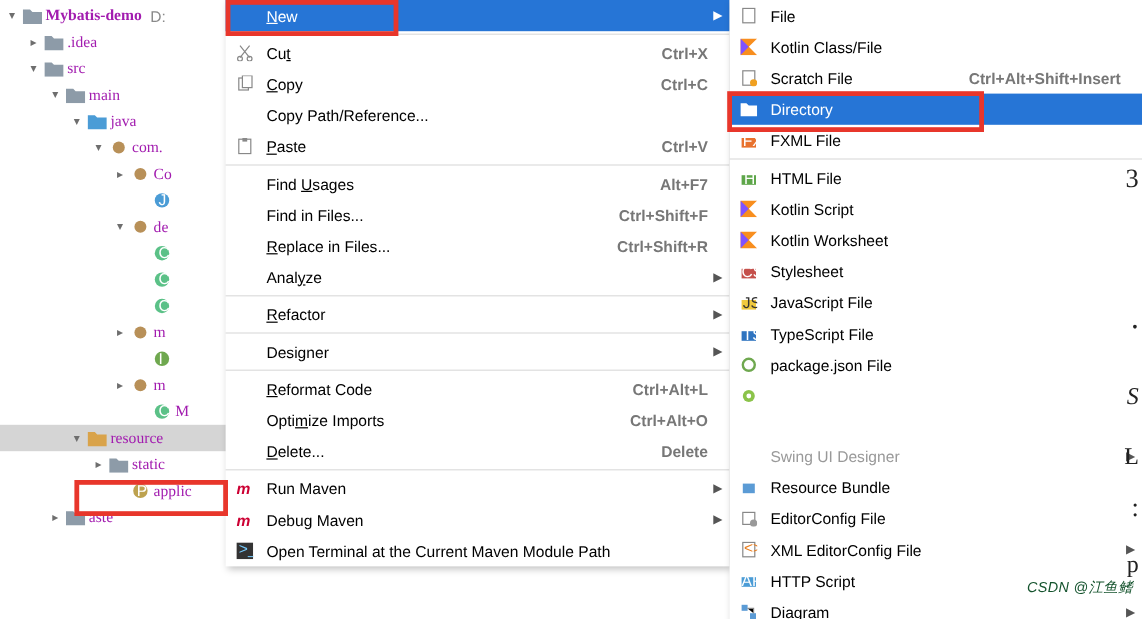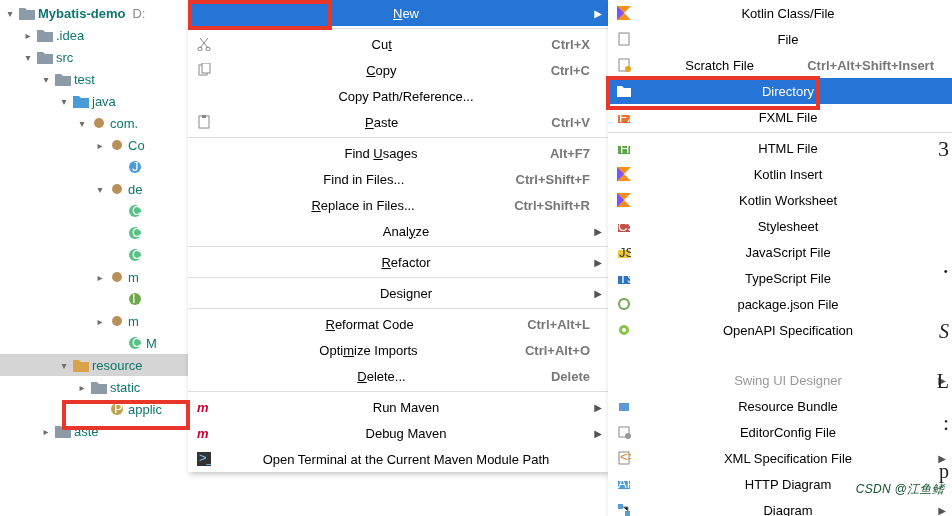--- a/index.html
+++ b/index.html
@@ -3,30 +3,30 @@
 <meta charset="utf-8">
 <style>
 * { margin: 0; padding: 0; box-sizing: border-box; font-family: "Segoe UI", Arial, sans-serif; font-size: 13px; }
 body { background: #fff; width: 952px; height: 516px; overflow: hidden; position: relative; }
 
 .tree { position: absolute; left: 0; top: 0; width: 190px; padding-top: 2px; }
 .tree-row { display: flex; align-items: center; height: 22px; white-space: nowrap; gap: 3px; }
 .tree-row.selected { background: #d5d5d5; }
 .arrow { width: 12px; display: inline-flex; justify-content: center; color: #6e6e6e; font-size: 10px; }
 .folder-icon { width: 16px; height: 14px; display: inline-block; }
-.tree-label { color: #0f766e; }
+.tree-label { color: #a21caf; font-family: Liberation Serif, serif; }
 .bold { font-weight: 600; }
 .hint { color: #8a8a8a; margin-left: 4px; }
 
 .menu1 { position: absolute; left: 188px; top: 0; width: 420px; background: #fff; box-shadow: 2px 2px 6px rgba(0,0,0,.25); }
 .menu2 { position: absolute; left: 608px; top: 0; width: 344px; background: #fff; box-shadow: 2px 2px 6px rgba(0,0,0,.25); }
 .menu-item { display: flex; align-items: center; height: 26px; padding: 0 18px 0 8px; gap: 10px; position: relative; }
 .menu-item.selected { background: #2675d6; color: #fff; }
 .menu-item .mi-icon { width: 16px; height: 16px; display: inline-flex; align-items: center; justify-content: center; }
-.menu-item .mi-label { flex: 1; text-align: center; }
+.menu-item .mi-label { flex: 1; }
 .menu-item .mi-short { color: #777; font-size: 13px; font-weight: bold; }
 .menu-item .mi-sub { position: absolute; right: 6px; font-size: 10px; color: #555; }
 .menu-item.selected .mi-sub { color: #fff; }
 .menu-sep { height: 1px; background: #ddd; margin: 2px 0; }
 .menu-item.disabled { color: #999; margin-top: 24px; }
 .underline-letter { text-decoration: underline; }
 
 .redbox { position: absolute; border: 4px solid #e8362b; pointer-events: none; }
 
 .watermark { position: absolute; bottom: 18px; right: 8px; color: #14532d; font-size: 12px; letter-spacing: .3px; font-style: italic; }
@@ -57,21 +57,21 @@
         <span class="folder-icon"><svg viewBox="0 0 16 14">
             <path fill="#8d9ba8" d="M0 2h6l2 2h8v10H0z"></path>
           </svg></span>
         <span class="tree-label">src</span>
       </div>
       <div class="tree-row" style="padding-left: 40px;">
         <span class="arrow">▾</span>
         <span class="folder-icon"><svg viewBox="0 0 16 14">
             <path fill="#8d9ba8" d="M0 2h6l2 2h8v10H0z"></path>
           </svg></span>
-        <span class="tree-label">test</span>
+        <span class="tree-label">main</span>
       </div>
       <div class="tree-row" style="padding-left: 58px;">
         <span class="arrow">▾</span>
         <span class="folder-icon"><svg viewBox="0 0 16 14">
             <path fill="#4b9cd6" d="M0 2h6l2 2h8v10H0z"></path>
           </svg></span>
         <span class="tree-label">java</span>
       </div>
       <div class="tree-row" style="padding-left: 76px;">
         <span class="arrow">▾</span>
@@ -308,38 +308,38 @@
         </span>
         <span class="mi-label">Open Terminal at the Current Maven Module Path</span>
       </div>
     </div>
   </div>
 <div class="menu2">
     <div id="menu2-body">
       <div class="menu-item">
         <span class="mi-icon">
           <svg width="14" height="14">
+            <rect x="2" y="1" width="10" height="12" fill="#fff" stroke="#888"></rect>
+          </svg>
+        </span>
+        <span class="mi-label">File</span>
+      </div>
+      <div class="menu-item">
+        <span class="mi-icon">
+          <svg width="14" height="14">
             <path fill="#f88e1e" d="M0 0h14L7 7l7 7H0z"></path>
             <path fill="#7f52ff" d="M0 0l7 7-7 7z"></path>
           </svg>
         </span>
         <span class="mi-label">Kotlin Class/File</span>
       </div>
       <div class="menu-item">
         <span class="mi-icon">
           <svg width="14" height="14">
             <rect x="2" y="1" width="10" height="12" fill="#fff" stroke="#888"></rect>
-          </svg>
-        </span>
-        <span class="mi-label">File</span>
-      </div>
-      <div class="menu-item">
-        <span class="mi-icon">
-          <svg width="14" height="14">
-            <rect x="2" y="1" width="10" height="12" fill="#fff" stroke="#888"></rect>
             <circle cx="11" cy="11" r="3" fill="#f0a020"></circle>
           </svg>
         </span>
         <span class="mi-label">Scratch File</span>
         <span class="mi-short">Ctrl+Alt+Shift+Insert</span>
       </div>
       <div class="menu-item selected">
         <span class="mi-icon">
           <svg width="14" height="12">
             <path fill="#fff" d="M0 1h5l2 2h7v9H0z"></path>
@@ -366,21 +366,21 @@
         </span>
         <span class="mi-label">HTML File</span>
       </div>
       <div class="menu-item">
         <span class="mi-icon">
           <svg width="14" height="14">
             <path fill="#f88e1e" d="M0 0h14L7 7l7 7H0z"></path>
             <path fill="#7f52ff" d="M0 0l7 7-7 7z"></path>
           </svg>
         </span>
-        <span class="mi-label">Kotlin Insert</span>
+        <span class="mi-label">Kotlin Script</span>
       </div>
       <div class="menu-item">
         <span class="mi-icon">
           <svg width="14" height="14">
             <path fill="#f88e1e" d="M0 0h14L7 7l7 7H0z"></path>
             <path fill="#7f52ff" d="M0 0l7 7-7 7z"></path>
           </svg>
         </span>
         <span class="mi-label">Kotlin Worksheet</span>
       </div>
@@ -419,21 +419,20 @@
         </span>
         <span class="mi-label">package.json File</span>
       </div>
       <div class="menu-item">
         <span class="mi-icon">
           <svg width="14" height="14">
             <circle cx="7" cy="7" r="5" fill="#8bc34a"></circle>
             <circle cx="7" cy="7" r="2" fill="#fff"></circle>
           </svg>
         </span>
-        <span class="mi-label">OpenAPI Specification</span>
       </div>
       <div class="menu-item disabled">
         <span class="mi-icon"></span>
         <span class="mi-label">Swing UI Designer</span>
         <span class="mi-sub">▶</span>
       </div>
       <div class="menu-item">
         <span class="mi-icon">
           <svg width="14" height="14">
             <rect x="2" y="4" width="10" height="8" fill="#5b9bd5"></rect>
@@ -450,31 +449,31 @@
         </span>
         <span class="mi-label">EditorConfig File</span>
       </div>
       <div class="menu-item">
         <span class="mi-icon">
           <svg width="14" height="14">
             <rect x="2" y="1" width="10" height="12" fill="#fff" stroke="#888"></rect>
             <text x="3" y="10" fill="#e87d1e" font-size="6">&lt;&gt;</text>
           </svg>
         </span>
-        <span class="mi-label">XML Specification File</span>
+        <span class="mi-label">XML EditorConfig File</span>
         <span class="mi-sub">▶</span>
       </div>
       <div class="menu-item">
         <span class="mi-icon">
           <svg width="14" height="14">
             <rect x="1" y="4" width="12" height="8" fill="#4b9cd6"></rect>
             <text x="1" y="11" fill="#fff" font-size="5">API</text>
           </svg>
         </span>
-        <span class="mi-label">HTTP Diagram</span>
+        <span class="mi-label">HTTP Script</span>
       </div>
       <div class="menu-item">
         <span class="mi-icon">
           <svg width="14" height="14">
             <rect x="1" y="1" width="5" height="5" fill="#5b9bd5"></rect>
             <rect x="8" y="8" width="5" height="5" fill="#5b9bd5"></rect>
             <path stroke="#888" d="M6 4h5v4"></path>
           </svg>
         </span>
         <span class="mi-label">Diagram</span>

